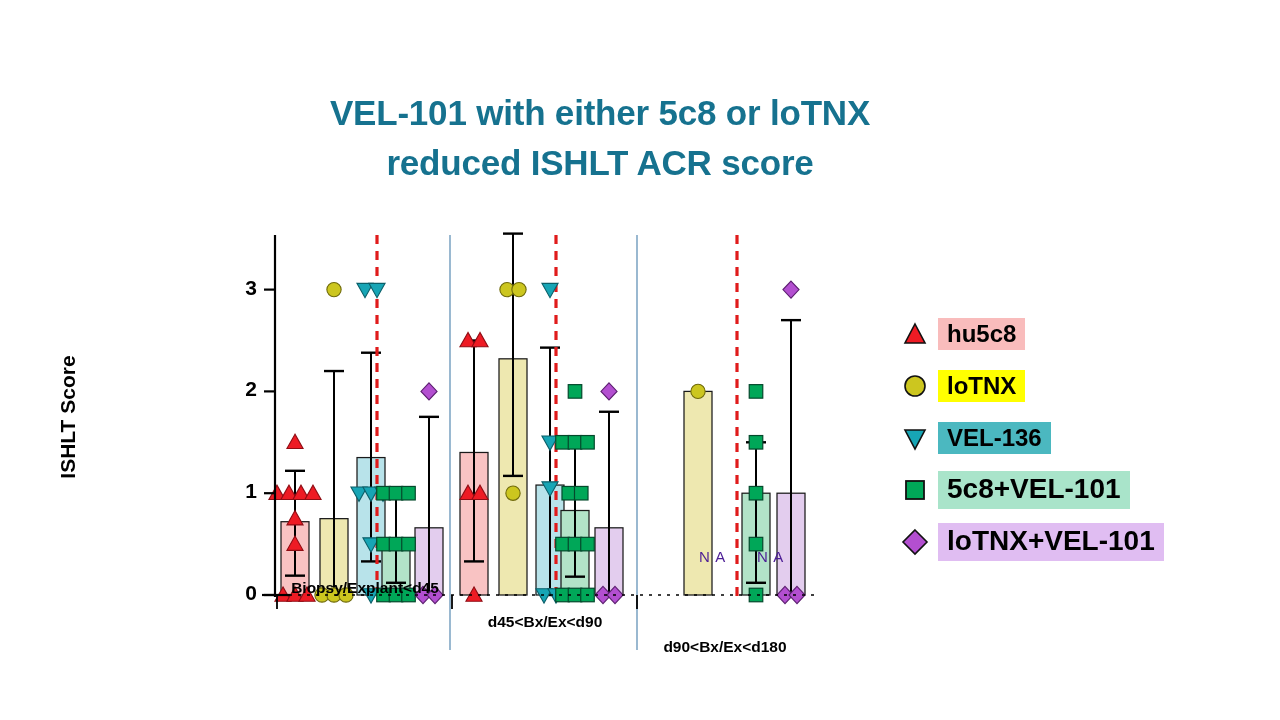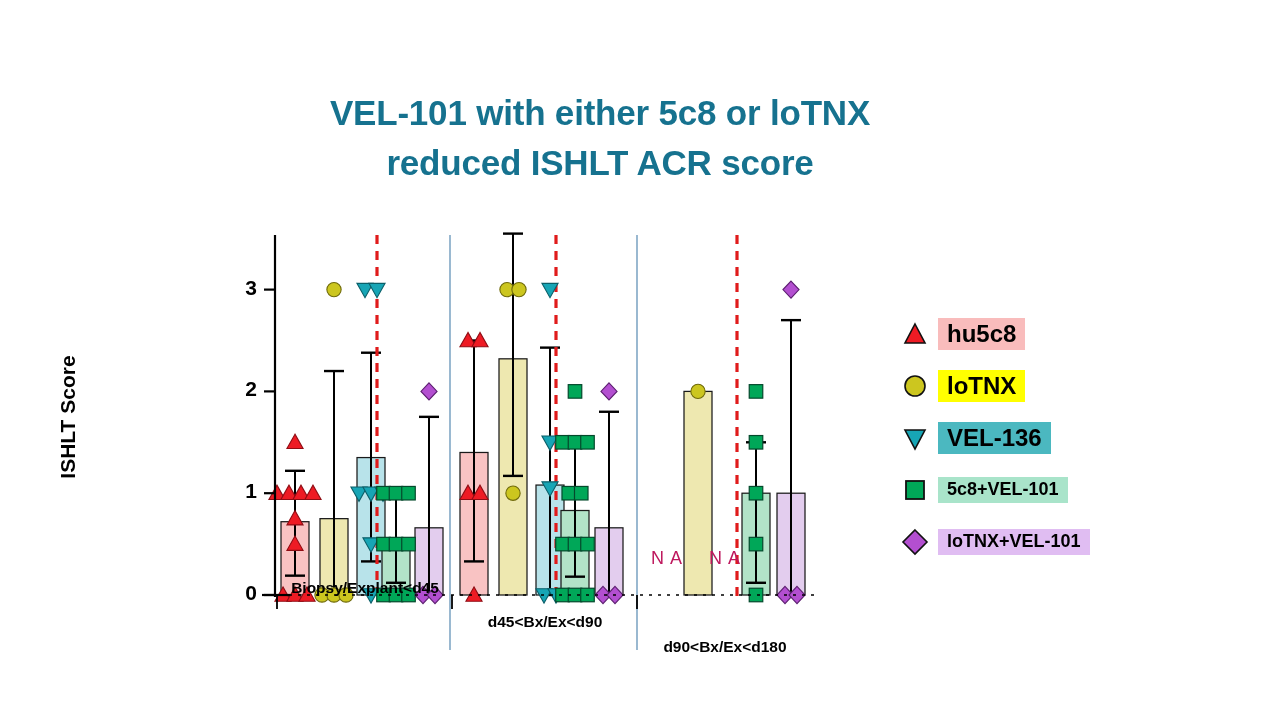--- a/index.html
+++ b/index.html
@@ -55,24 +55,25 @@
     text-align: center;
     font-size: 15.5px;
     font-weight: bold;
     color: #000;
     font-family: "Liberation Sans", sans-serif;
     white-space: nowrap;
   }
 
   .na-label {
     position: absolute;
-    font-size: 18px;
-    color: #be185d;
+    font-size: 15px;
+    color: #4c1d95;
     font-family: "Liberation Sans", sans-serif;
     letter-spacing: 1px;
+    margin-left: 48px;
   }
 
   
   #legend { position: absolute; left: 900px; top: 308px; width: 270px; }
   .legend-row {
     display: flex;
     align-items: center;
     height: 52px;
   }
   .legend-marker {
@@ -83,21 +84,21 @@
   }
   .legend-label {
     font-size: 24px;
     font-weight: bold;
     color: #000;
     font-family: "Liberation Sans", sans-serif;
     padding: 3px 9px 4px 9px;
     white-space: nowrap;
     line-height: 1.08;
   }
-  .legend-label.small { font-size: 18px; }
+  .legend-label.small { font-size: 28px; }
 
   
   svg { display: block; overflow: visible; }
 </style>
 </head>
 <body>
 
 <div id="page">
 
   <div id="chart-title" style="color: rgb(22, 114, 143);">VEL-101 with either 5c8 or loTNX

